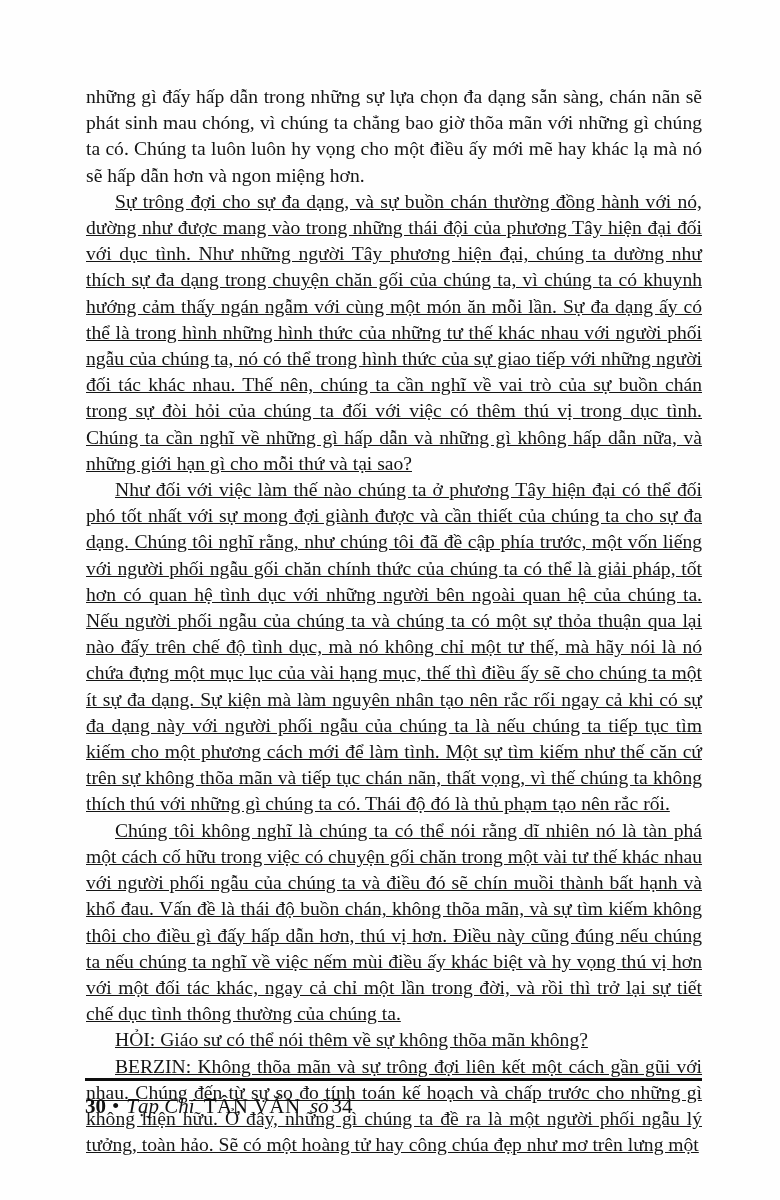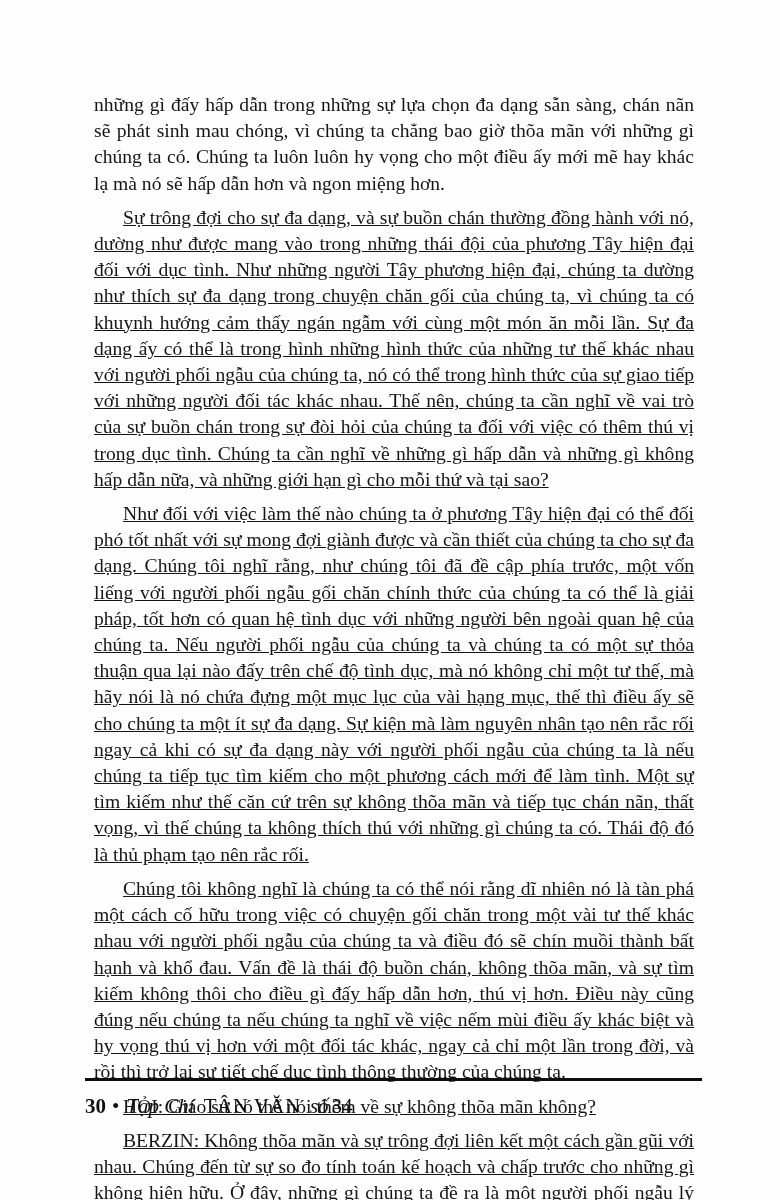--- a/index.html
+++ b/index.html
@@ -22,21 +22,21 @@
   .text-block {
     position: absolute;
     left: 86px;
     top: 84px;
     width: 616px;
     font-size: 19.6px;
     line-height: 26.2px;
     text-align: justify;
   }
   .text-block p {
-    margin: 8px;
+    margin: 0;
     padding: 0;
   }
   .text-block p.indent {
     text-indent: 29px;
     text-decoration: underline;
   }
   .footer-rule {
     position: absolute;
     left: 85px;
     top: 1078px;

